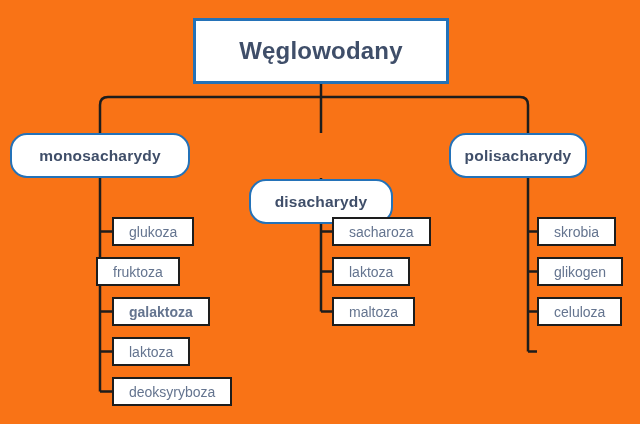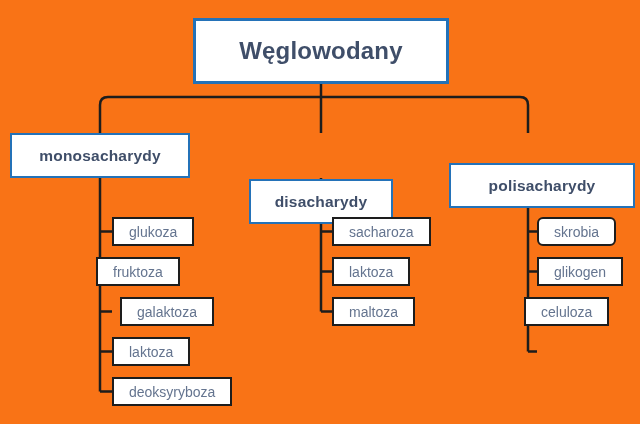--- a/index.html
+++ b/index.html
@@ -36,24 +36,25 @@
   }
   #root-box {
     left: 193px; top: 18px;
     width: 256px; height: 66px;
     font-size: 24px;
   }
   .branch-box {
     top: 133px; height: 45px;
     font-size: 15.5px;
     border-width: 2.5px;
+    border-radius: 17px;
   }
   #branch-mono { left: 10px;  width: 180px; }
   #branch-di   { left: 249px; width: 144px; margin-top: 46px; }
-  #branch-poli { left: 449px; width: 186px; margin-top: 30px; }
+  #branch-poli { left: 449px; width: 138px; }
   .leaf {
     position: absolute;
     box-sizing: border-box;
     height: 29px;
     background: #ffffff;
     border: 2px solid #1d1d1d;
     color: #64748f;
     font-size: 14px;
     padding: 0 15px;
     display: flex;
@@ -75,25 +76,25 @@
   </svg>
 
   <div id="root-box" class="blue-node">Węglowodany</div>
 
   <div id="branch-mono" class="blue-node branch-box">monosacharydy</div>
   <div id="branch-di" class="blue-node branch-box">disacharydy</div>
   <div id="branch-poli" class="blue-node branch-box">polisacharydy</div>
 
   <div class="leaf" style="left:112px; top:217px;">glukoza</div>
   <div class="leaf" style="left:96px; top:257px;">fruktoza</div>
-  <div class="leaf" style="left:120px; top:297px;">galaktoza</div>
+  <div class="leaf" style="left:112px; top:297px;font-weight:bold;">galaktoza</div>
   <div class="leaf" style="left:112px; top:337px;">laktoza</div>
   <div class="leaf" style="left:112px; top:377px;">deoksyryboza</div>
 
   <div class="leaf" style="left:332px; top:217px;">sacharoza</div>
   <div class="leaf" style="left:332px; top:297px;">maltoza</div>
   <div class="leaf" style="left:332px; top:257px;">laktoza</div>
 
-  <div class="leaf" style="left:537px; top:217px;border-radius:6px;">skrobia</div>
+  <div class="leaf" style="left:537px; top:217px;">skrobia</div>
   <div class="leaf" style="left:537px; top:257px;">glikogen</div>
-  <div class="leaf" style="left:524px; top:297px;">celuloza</div>
+  <div class="leaf" style="left:537px; top:297px;">celuloza</div>
 
 </div>
 
 </body></html>

